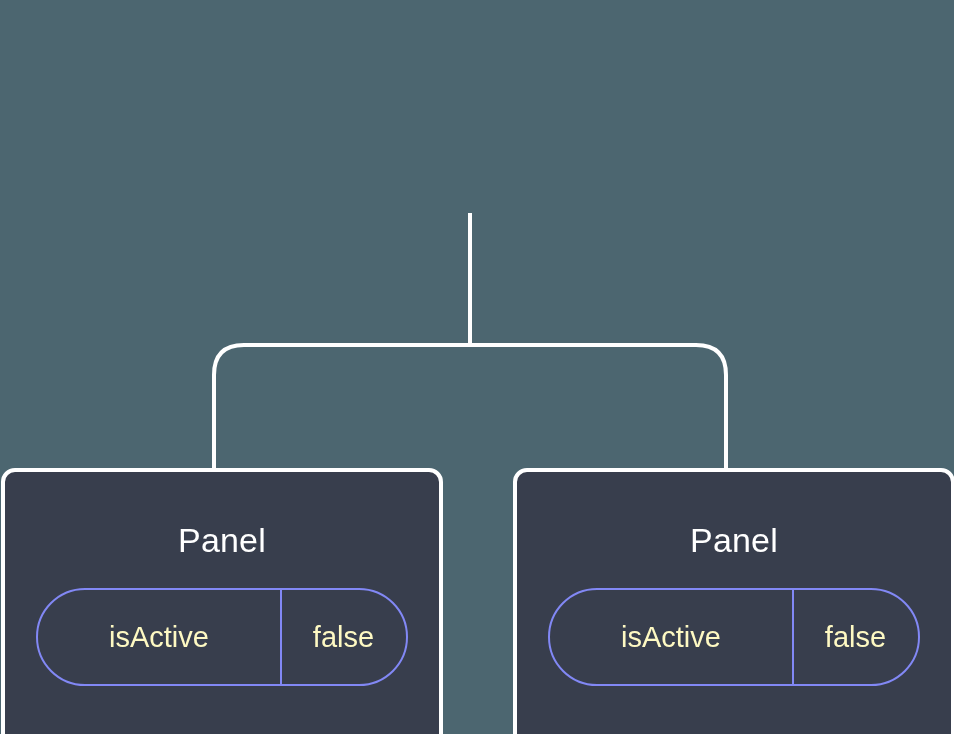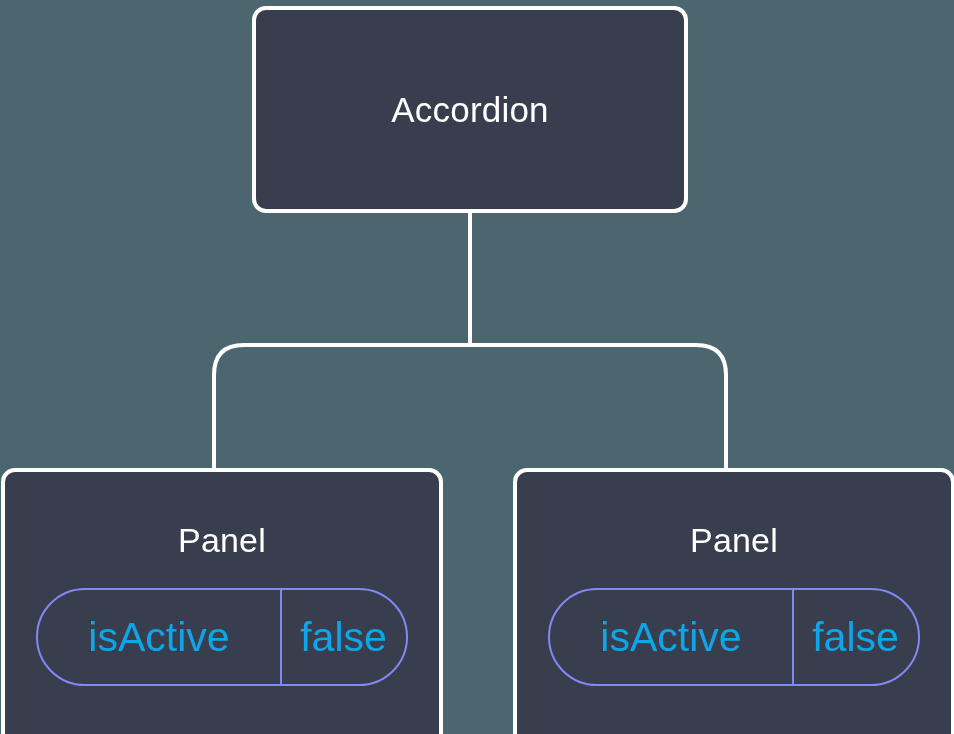--- a/index.html
+++ b/index.html
@@ -90,22 +90,22 @@
     display: flex;
     align-items: stretch;
     background: transparent;
     overflow: hidden;
   }
 
   .badge-cell {
     display: flex;
     align-items: center;
     justify-content: center;
-    color: #0ea5e9;
-    font-size: 41px;
+    color: #fef9c3;
+    font-size: 29px;
     font-weight: 400;
     line-height: 1;
     white-space: nowrap;
     padding: 0 14px;
   }
 
   .badge-key {
     flex: 0 0 214px;
     border-right: 2px solid #8288f5;
   }
@@ -122,23 +122,20 @@
 
   <svg id="connectors" viewBox="0 0 954 734" width="954" height="734" xmlns="http://www.w3.org/2000/svg">
 
     <path d="M 470,213 L 470,345" fill="none" stroke="#ffffff" stroke-width="4" stroke-linecap="butt"></path>
 
     <path d="M 470,345 L 244,345 Q 214,345 214,375 L 214,470" fill="none" stroke="#ffffff" stroke-width="4" stroke-linecap="butt"></path>
 
     <path d="M 470,345 L 696,345 Q 726,345 726,375 L 726,470" fill="none" stroke="#ffffff" stroke-width="4" stroke-linecap="butt"></path>
   </svg>
 
-  <div class="node node-root">
-    <span class="node-title">Accordion</span>
-  </div>
 
   <div class="node node-panel left">
     <span class="node-title">Panel</span>
     <div class="badge">
       <span class="badge-cell badge-key">isActive</span>
       <span class="badge-cell badge-value">false</span>
     </div>
   </div>
 
   <div class="node node-panel right">

